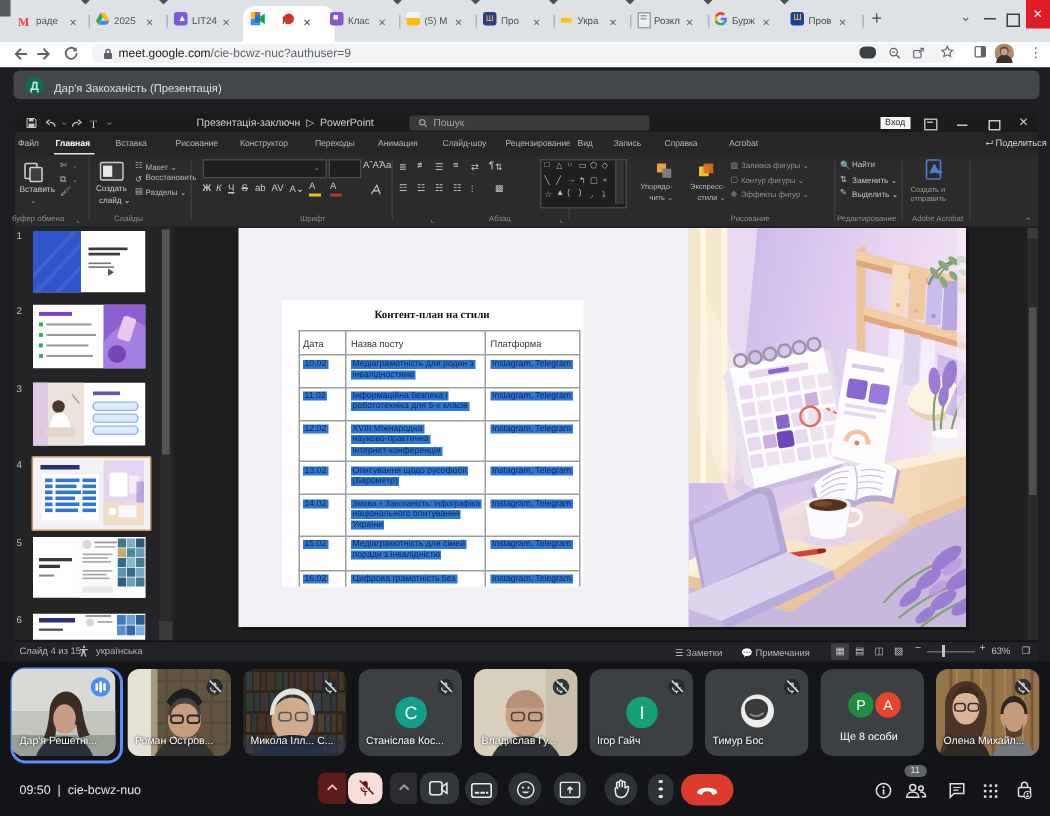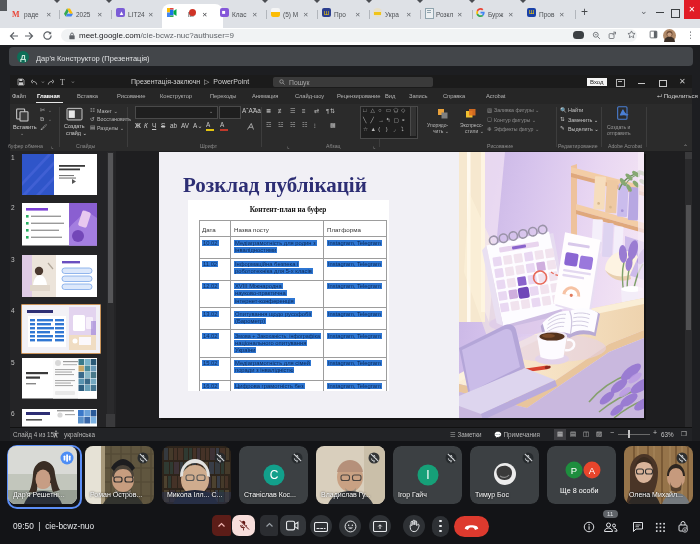--- a/index.html
+++ b/index.html
@@ -138,21 +138,21 @@
       <circle cx="6.5" cy="5" r="3" fill="#6b4a35"></circle>
       <path d="M1 13a5.5 5.5 0 0 1 11 0z" fill="#3c3028"></path>
       <circle cx="6.5" cy="5.6" r="2.2" fill="#caa183"></circle>
     </svg>
 <div class="tx" style="left:686px;top:29.5px;font-size:9px;color:#5f6368;letter-spacing:0">⋮</div>
 
 <div class="a" style="left:0;top:45px;width:700px;height:398px;background:#1d1e21"></div>
 <div class="a" style="left:9px;top:47px;width:684px;height:19px;background:#43464a;border-radius:4px"></div>
 <div class="a" style="left:17px;top:51px;width:12px;height:12px;border-radius:50%;background:#0d6e57"></div>
 <div class="tx" style="left:20.2px;top:53px;font-size:8px;font-weight:bold;color:#c8e6d9">Д</div>
-<div class="tx" style="left:36px;top:53.5px;font-size:7.5px;color:#dfe1e3">Дар'я Конструктор (Презентація)</div>
+<div class="tx" style="left:36px;top:53.5px;font-size:7.5px;color:#dfe1e3">Дар'я Закоханість (Презентація)</div>
 
 <div class="a" style="left:10px;top:75px;width:682px;height:366px;background:#262626"></div>
 <div class="a" style="left:10px;top:75px;width:682px;height:13px;background:#1b1b1b"></div>
 <svg class="a" style="left:17px;top:78px" width="8" height="8" viewBox="0 0 24 24">
       <path d="M3 3h15l3 3v15H3z" fill="none" stroke="#c8c8c8" stroke-width="2"></path>
       <rect x="7" y="3" width="9" height="6" fill="#c8c8c8"></rect>
       <rect x="6" y="13" width="12" height="8" fill="#c8c8c8"></rect>
     </svg>
 <svg class="a" style="left:30px;top:78.5px" width="8" height="7" viewBox="0 0 24 20">
       <path fill="none" stroke="#c8c8c8" stroke-width="2.5" d="M20 16c0-6-5-9-11-9M9 2L3 7l6 5"></path>
@@ -451,23 +451,22 @@
       <circle cx="38" cy="6" r="2.6" fill="#d8d8d8"></circle>
       <rect x="43" y="5" width="10" height="1.2" fill="#aaa"></rect>
       <rect x="56" y="1" width="5.8" height="6.5" fill="#3a78c9"></rect>
       <rect x="62.3" y="1" width="5.8" height="6.5" fill="#6aa0d8"></rect>
       <rect x="68.6" y="1" width="5.8" height="6.5" fill="#2a5a99"></rect>
       <rect x="56" y="8" width="5.8" height="6.5" fill="#5a90c9"></rect>
       <rect x="62.3" y="8" width="5.8" height="6.5" fill="#3a68a9"></rect>
       <rect x="68.6" y="8" width="5.8" height="6.5" fill="#7ab0e0"></rect>
     </svg>
 <div class="a" style="left:159px;top:152px;width:485px;height:266px;background:#f1f0f5;box-shadow:2px 2px 0 rgba(0,0,0,0.35)"></div>
-<div class="tx" style="left:183px;top:173px;font-size:21px;font-weight:bold;font-family:'Liberation Serif',serif;color:#2d2e74">Розклад публікацій</div>
 <div class="a" style="left:188px;top:200px;width:200.5px;height:190.5px;background:#fff"></div>
-<div class="tx" style="left:288px;top:205px;transform:translateX(-50%);font-size:7.3px;font-weight:bold;font-family:'Liberation Serif',serif;color:#111">Контент-план на буфер</div>
+<div class="tx" style="left:288px;top:205px;transform:translateX(-50%);font-size:7.3px;font-weight:bold;font-family:'Liberation Serif',serif;color:#111">Контент-план на стили</div>
 <div class="a" style="left:198.5px;top:220px;width:0.8px;height:170.5px;background:#9d9d9d"></div>
 <div class="a" style="left:230px;top:220px;width:0.8px;height:170.5px;background:#9d9d9d"></div>
 <div class="a" style="left:323px;top:220px;width:0.8px;height:170.5px;background:#9d9d9d"></div>
 <div class="a" style="left:385.5px;top:220px;width:0.8px;height:170.5px;background:#9d9d9d"></div>
 <div class="a" style="left:198.5px;top:220px;width:187.8px;height:0.8px;background:#9d9d9d"></div>
 <div class="a" style="left:198.5px;top:236px;width:187.8px;height:0.8px;background:#9d9d9d"></div>
 <div class="a" style="left:198.5px;top:257.5px;width:187.8px;height:0.8px;background:#9d9d9d"></div>
 <div class="a" style="left:198.5px;top:279.5px;width:187.8px;height:0.8px;background:#9d9d9d"></div>
 <div class="a" style="left:198.5px;top:307px;width:187.8px;height:0.8px;background:#9d9d9d"></div>
 <div class="a" style="left:198.5px;top:329px;width:187.8px;height:0.8px;background:#9d9d9d"></div>

